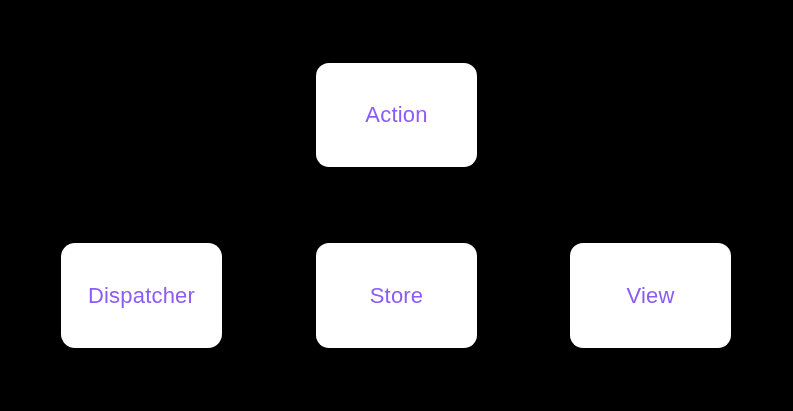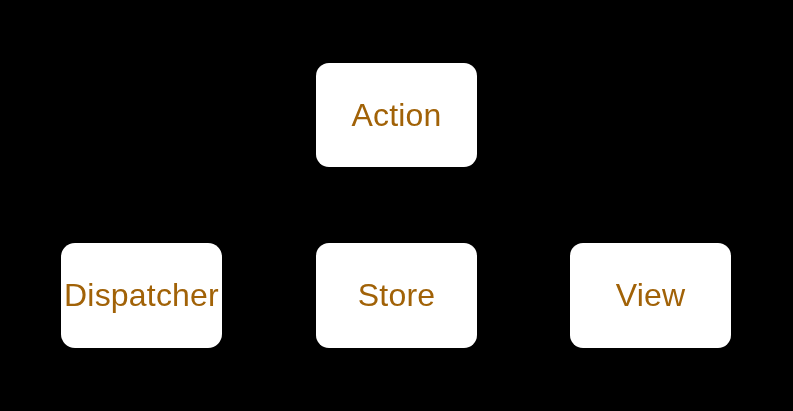--- a/index.html
+++ b/index.html
@@ -17,22 +17,22 @@
   }
   .node {
     position: absolute;
     background: #ffffff;
     border-radius: 13px;
     display: flex;
     align-items: center;
     justify-content: center;
   }
   .node .label {
-    color: #a16207;
-    font-size: 32px;
+    color: #8b5cf6;
+    font-size: 22px;
     font-weight: 400;
     letter-spacing: 0.2px;
     white-space: nowrap;
   }
   
   .node-action     { left: 316px; top:  63px; width: 161px; height: 104px; }
   .node-dispatcher { left:  61px; top: 243px; width: 161px; height: 105px; border-radius: 14px; }
   .node-store      { left: 316px; top: 243px; width: 161px; height: 105px; }
   .node-view       { left: 570px; top: 243px; width: 161px; height: 105px; }
 </style>

